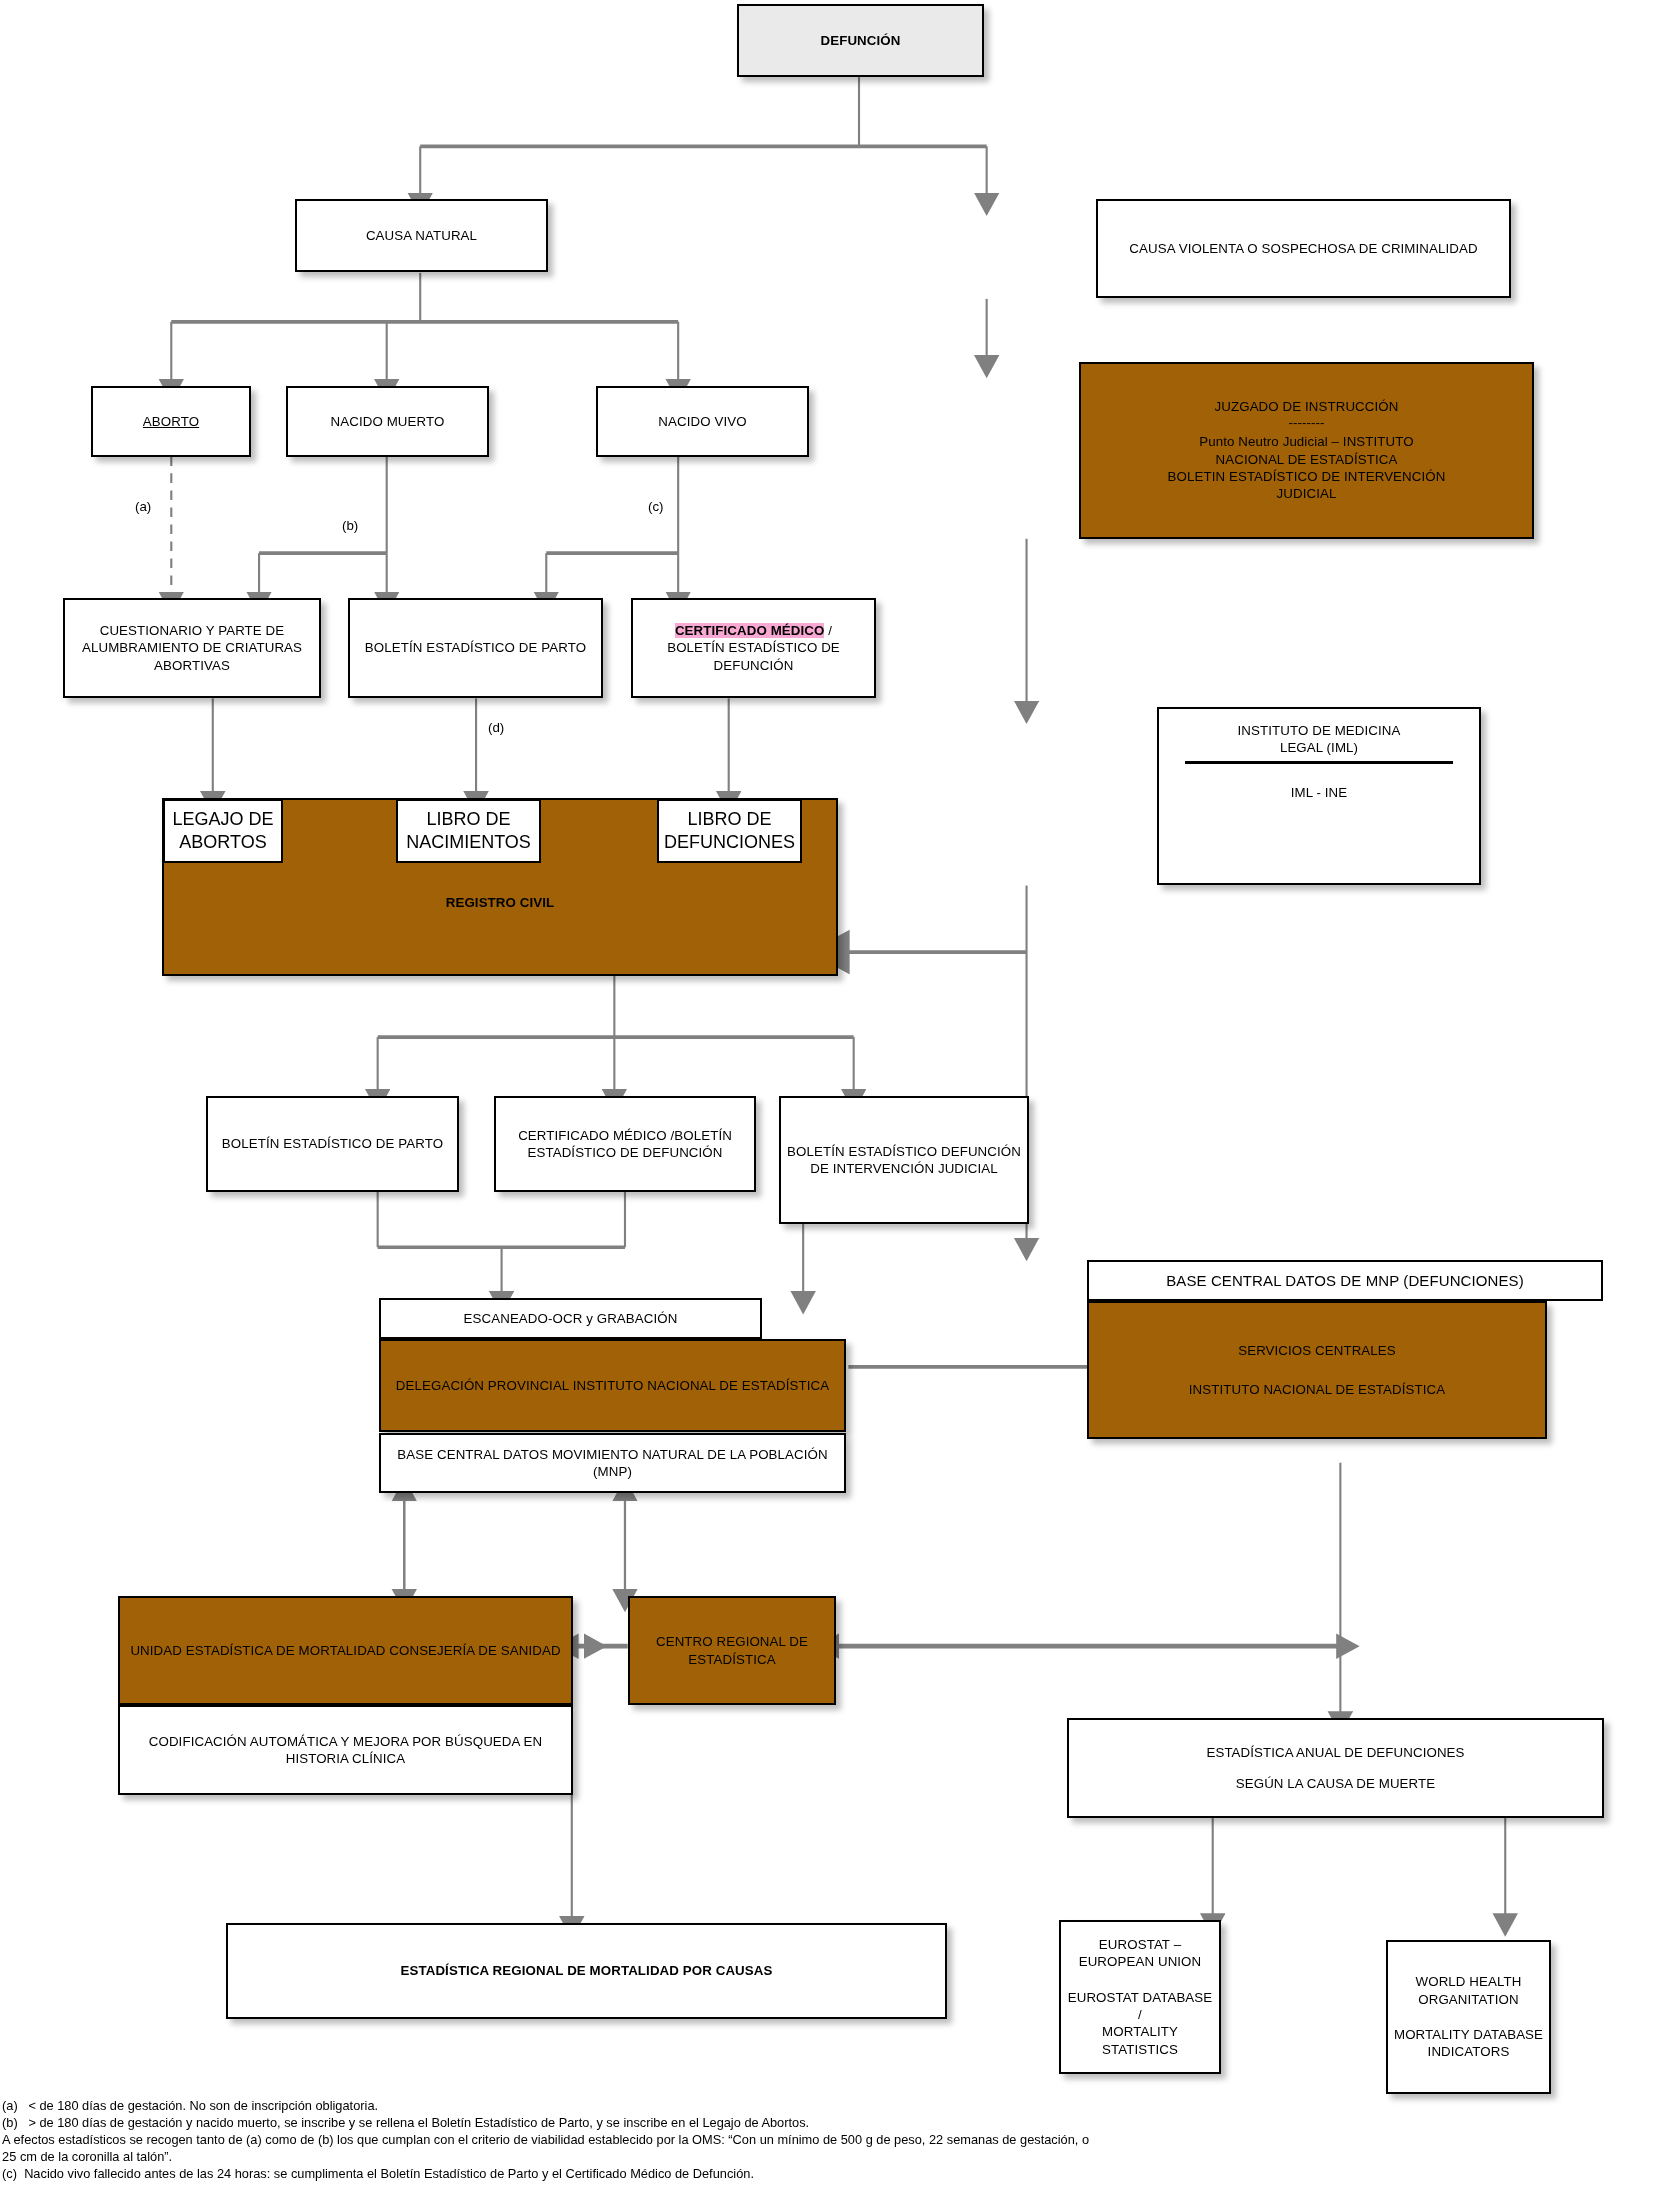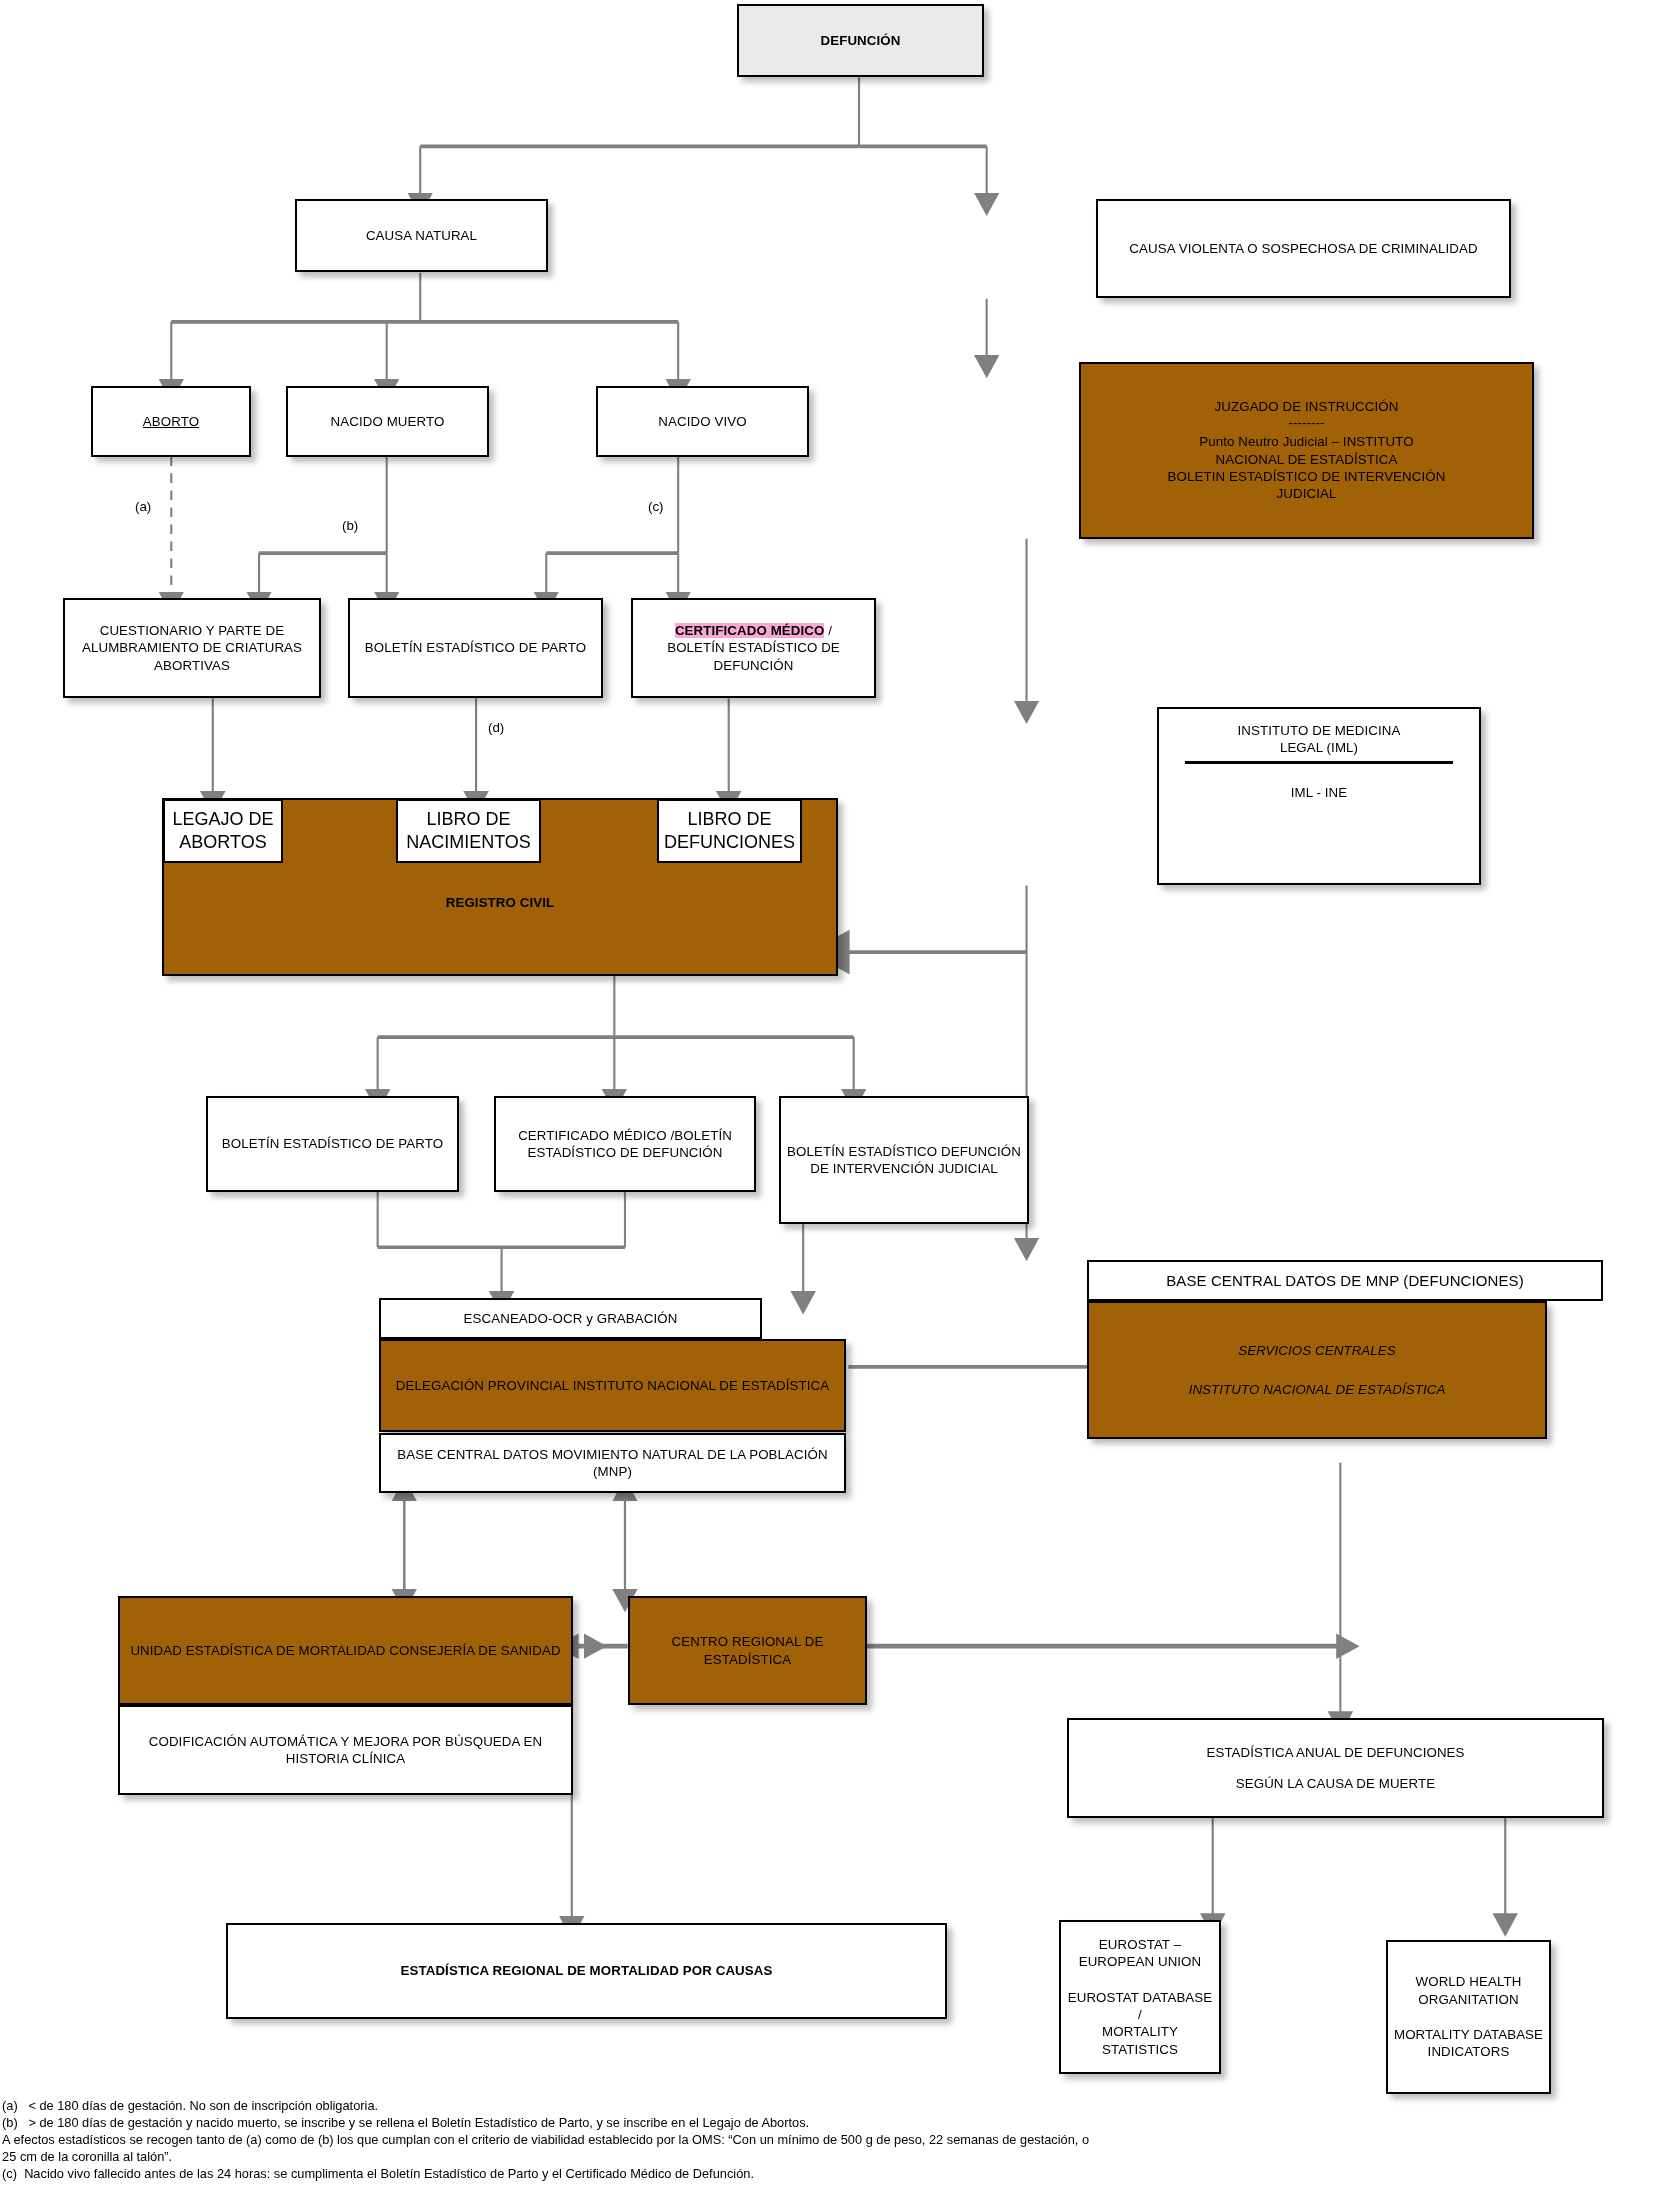--- a/index.html
+++ b/index.html
@@ -271,36 +271,36 @@
   </div>
 
   <div class="box" style="left:379px; top:1433px; width:467px; height:60px;">
     <span>BASE CENTRAL DATOS MOVIMIENTO NATURAL DE LA POBLACIÓN (MNP)</span>
   </div>
 
   <div class="box noshadow" style="left:1087px; top:1260px; width:516px; height:41px; font-size:15px;">
     <span>BASE CENTRAL DATOS DE MNP (DEFUNCIONES)</span>
   </div>
 
-  <div class="box yellow" style="left:1087px; top:1301px; width:460px; height:138px;font-style:italic;">
+  <div class="box yellow" style="left:1087px; top:1301px; width:460px; height:138px;">
     <div class="inner-stack">
       <div>SERVICIOS CENTRALES</div>
       <div style="margin-top:22.3px;">INSTITUTO NACIONAL DE ESTADÍSTICA</div>
     </div>
   </div>
 
   <div class="box yellow" style="left:118px; top:1596px; width:455px; height:109px;">
     <span>UNIDAD ESTADÍSTICA DE MORTALIDAD CONSEJERÍA DE SANIDAD</span>
   </div>
 
   <div class="box" style="left:118px; top:1705px; width:455px; height:90px;">
     <span>CODIFICACIÓN AUTOMÁTICA Y MEJORA POR BÚSQUEDA EN HISTORIA CLÍNICA</span>
   </div>
 
-  <div class="box yellow" style="left:628px; top:1596px; width:239px; height:109px;align-items:center;">
+  <div class="box yellow" style="left:628px; top:1596px; width:208px; height:109px;align-items:center;">
     <span>CENTRO REGIONAL DE ESTADÍSTICA</span>
   </div>
 
   <div class="box" style="left:1067px; top:1718px; width:537px; height:100px;">
     <div class="inner-stack">
       <div>ESTADÍSTICA ANUAL DE DEFUNCIONES</div>
       <div style="margin-top:14px;">SEGÚN LA CAUSA DE MUERTE</div>
     </div>
   </div>
 

